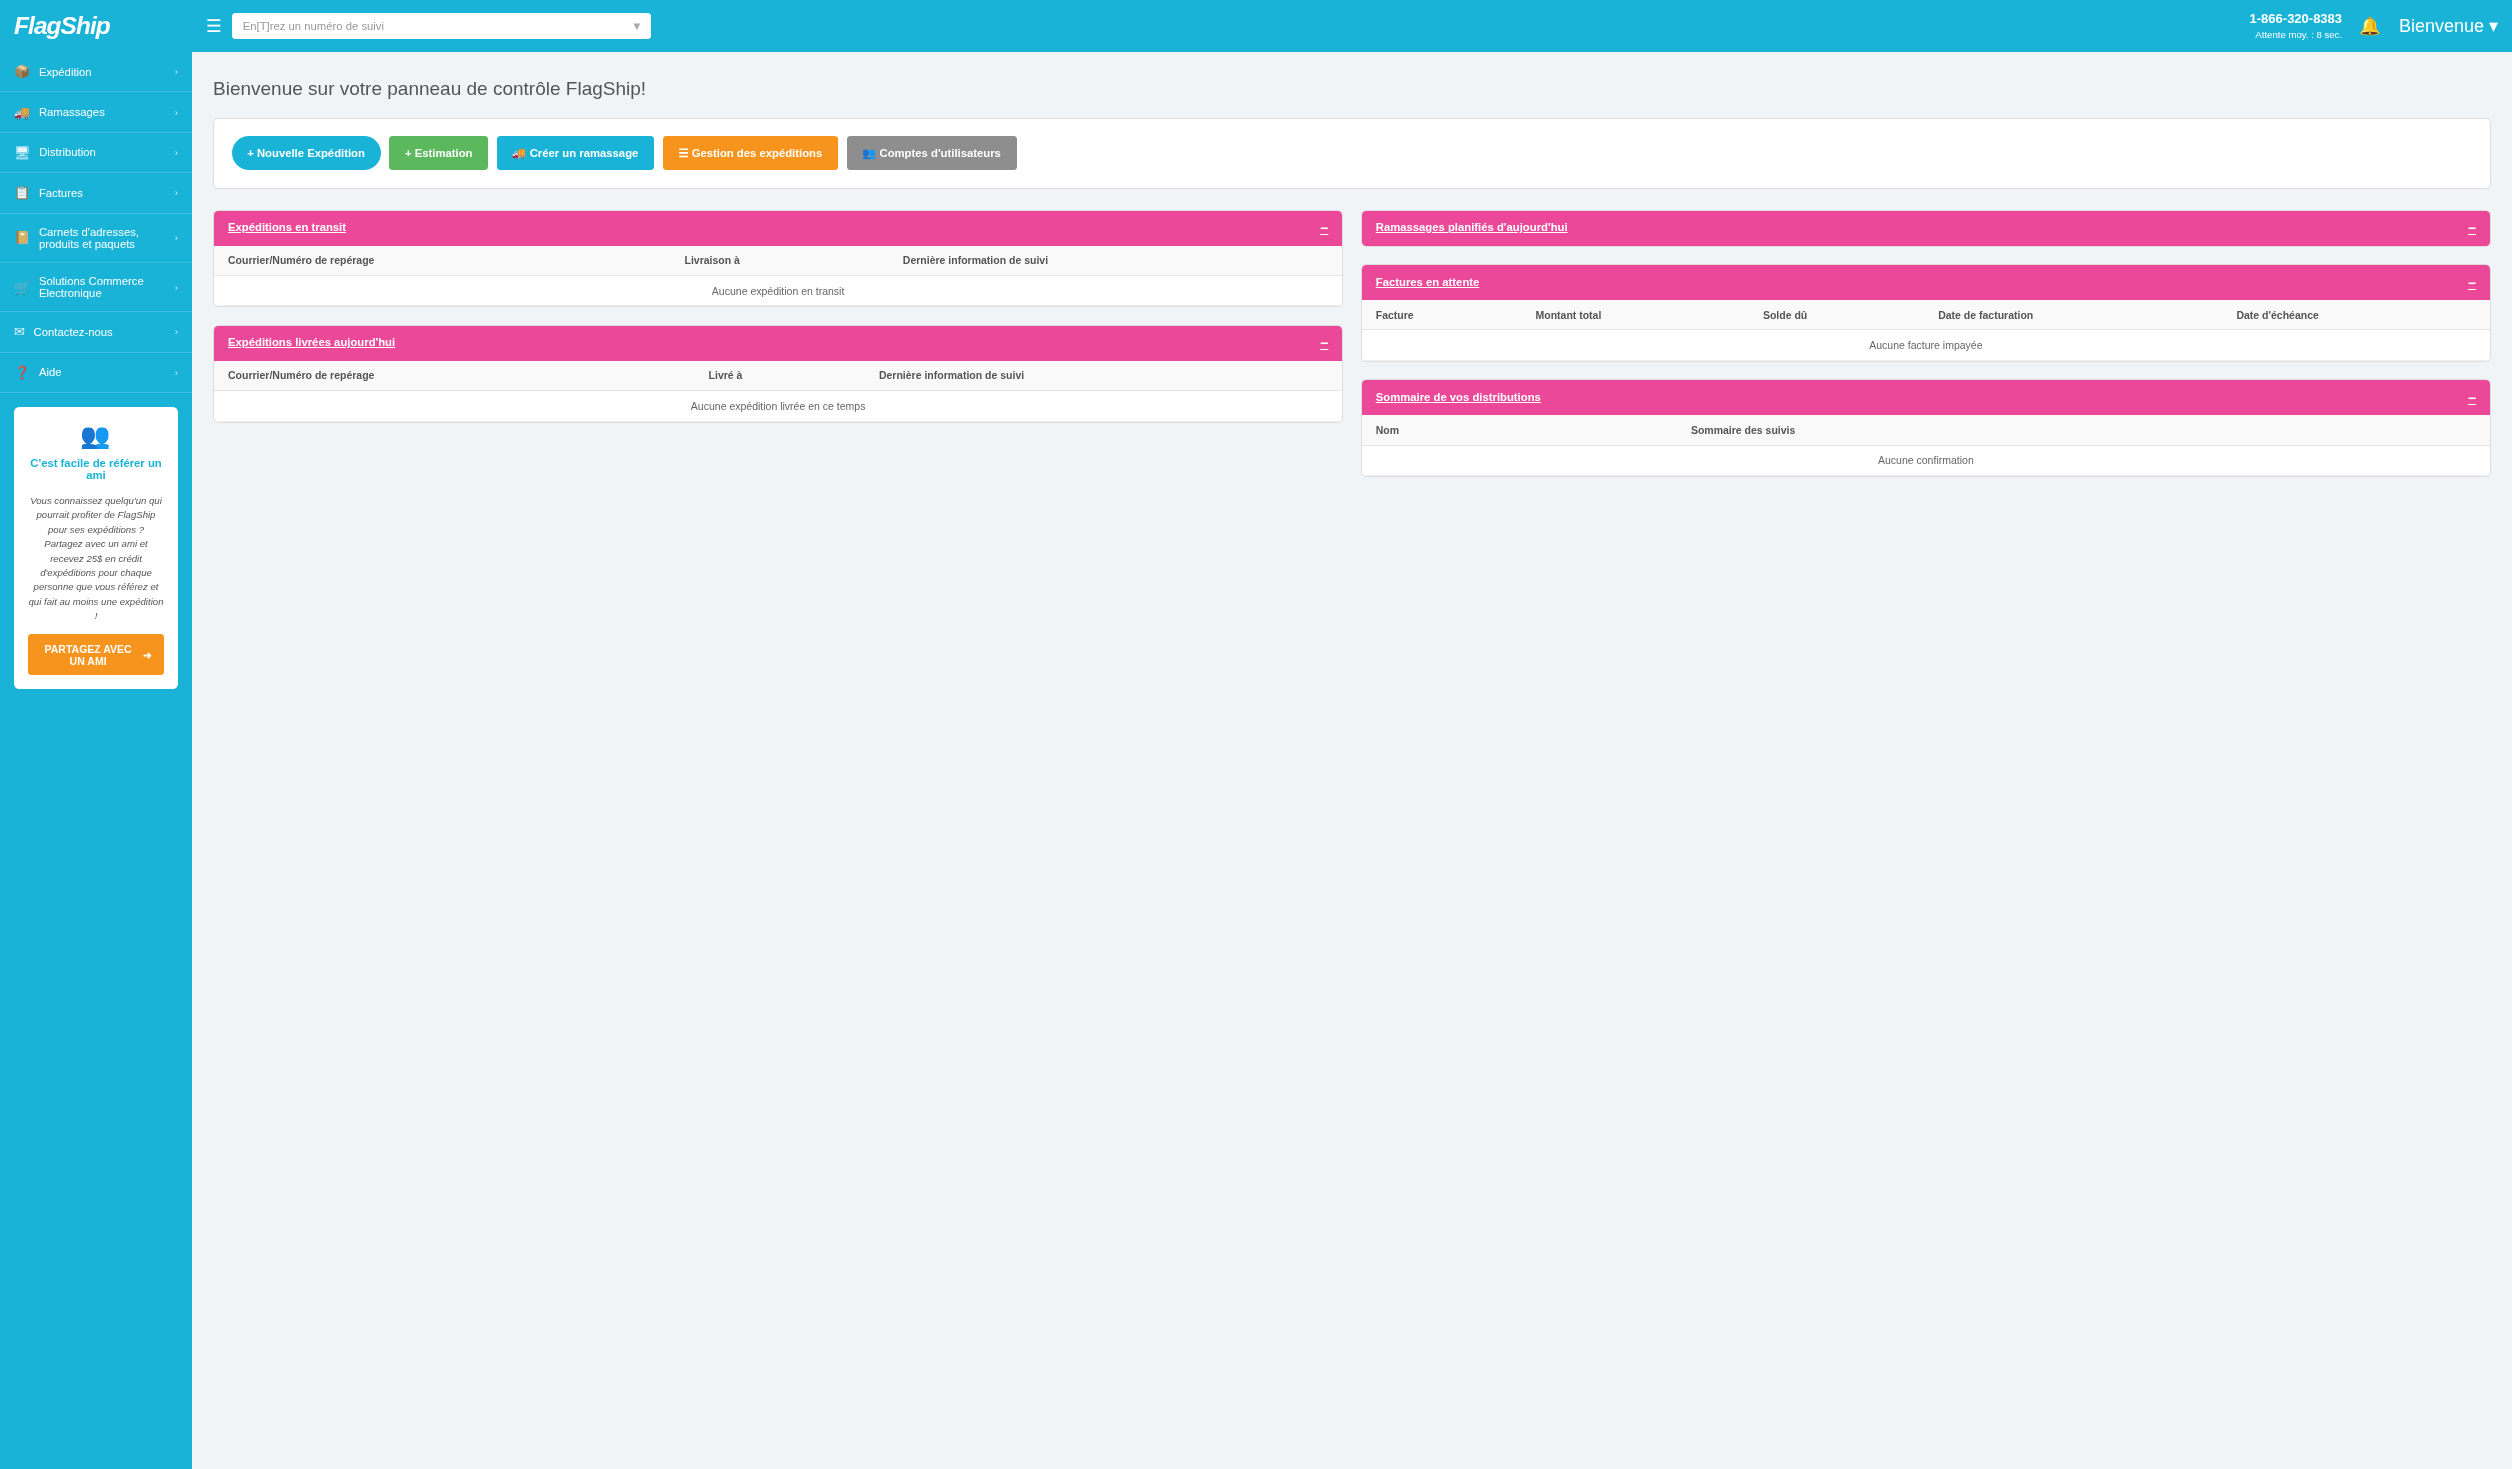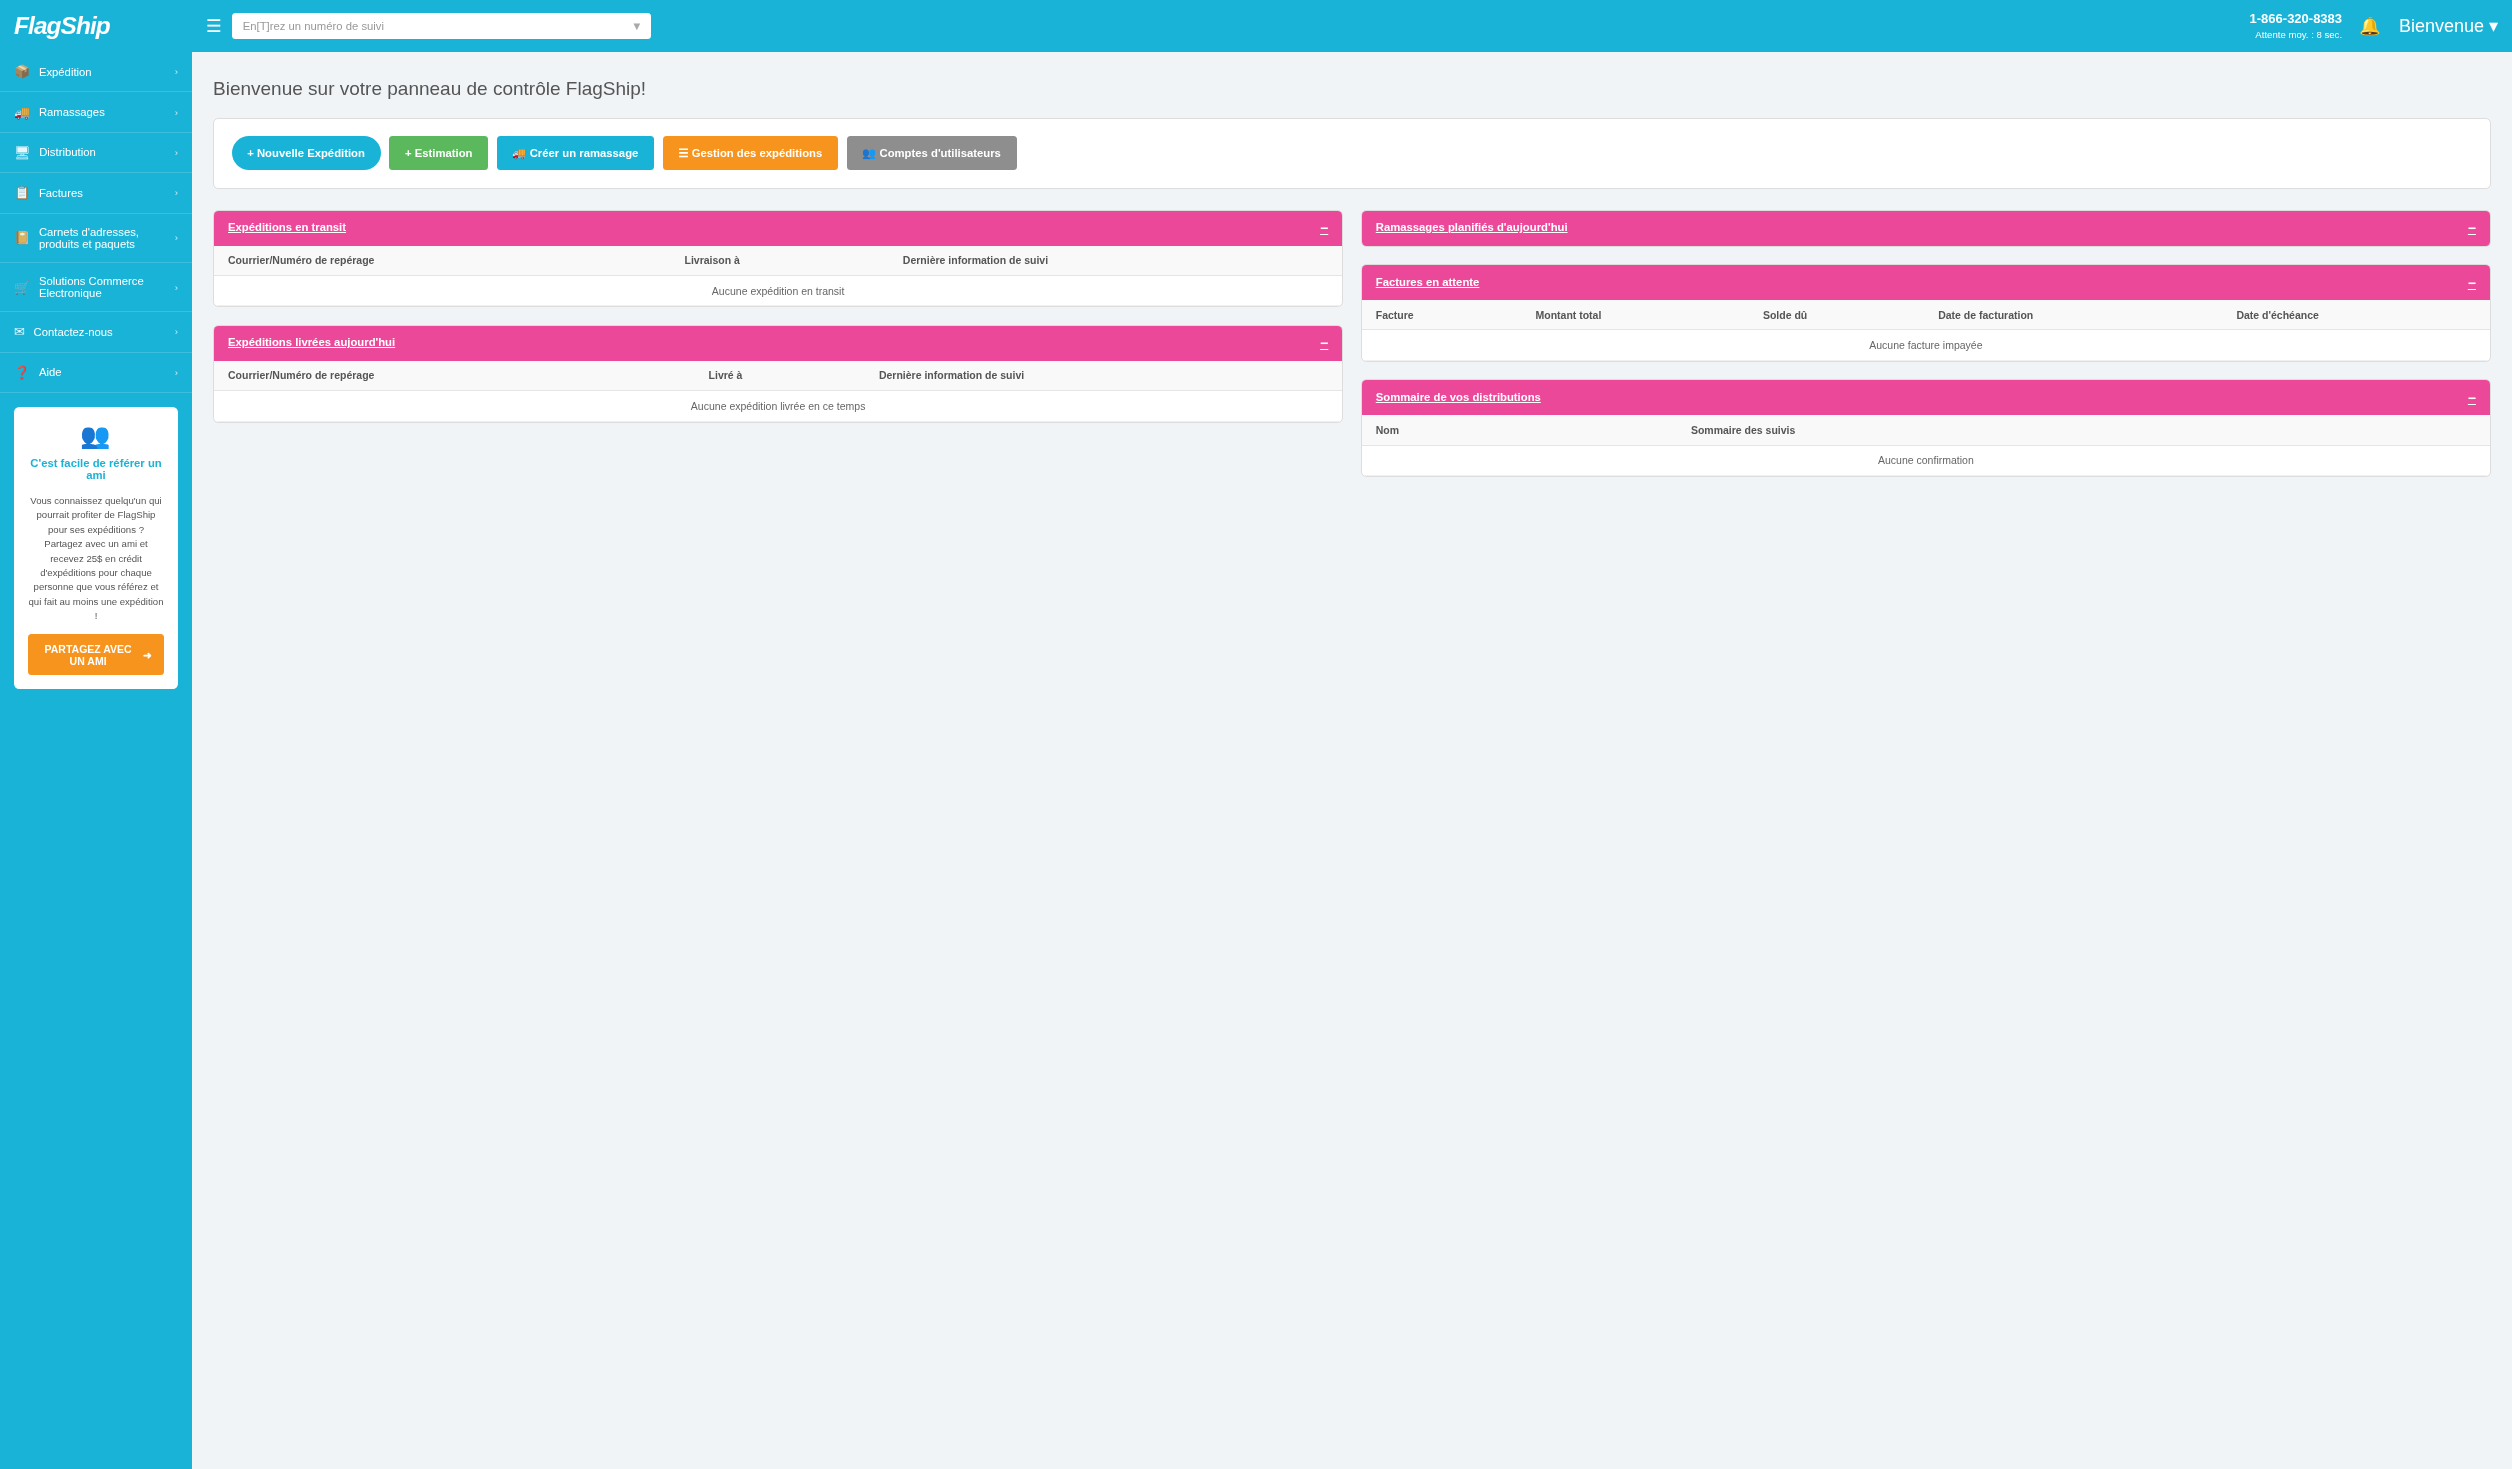--- a/index.html
+++ b/index.html
@@ -146,20 +146,21 @@
       color: #1ab3d8;
       font-weight: bold;
       font-size: 11.3px;
       margin-bottom: 13px;
     }
     .refer-card .refer-text {
       font-size: 9.6px;
       color: #555;
       line-height: 1.5;
       margin-bottom: 10.5px;
+      font-style: italic;
     }
     .refer-btn {
       background: #f7941d;
       color: white;
       border: none;
       border-radius: 3.5px;
       padding: 8.7px 12.2px;
       font-size: 10.5px;
       font-weight: bold;
       cursor: pointer;

